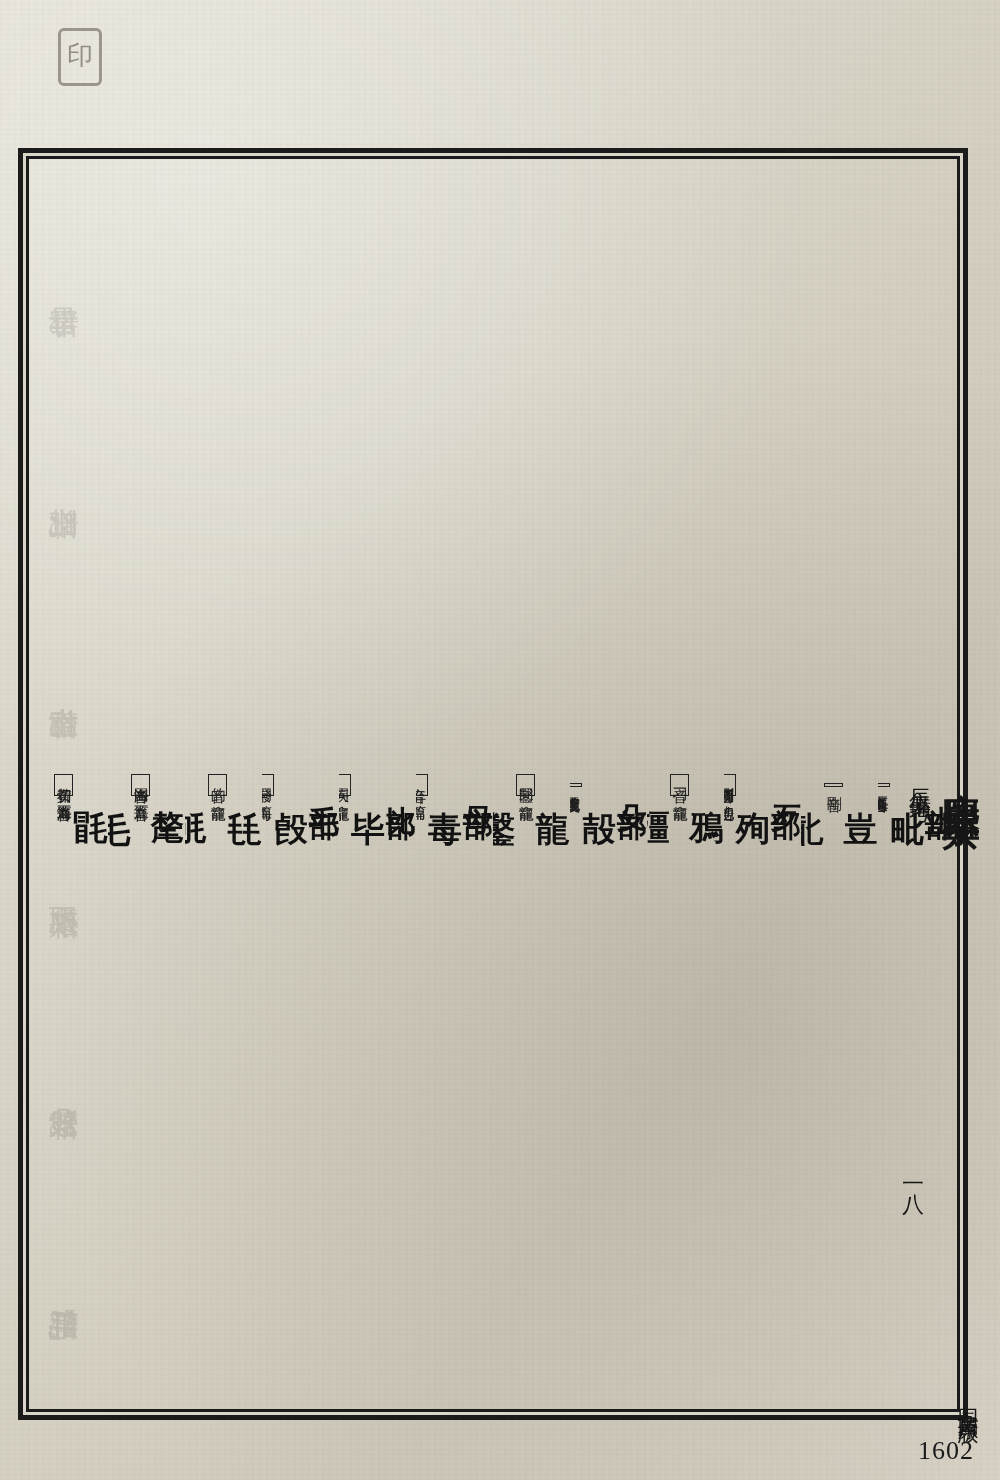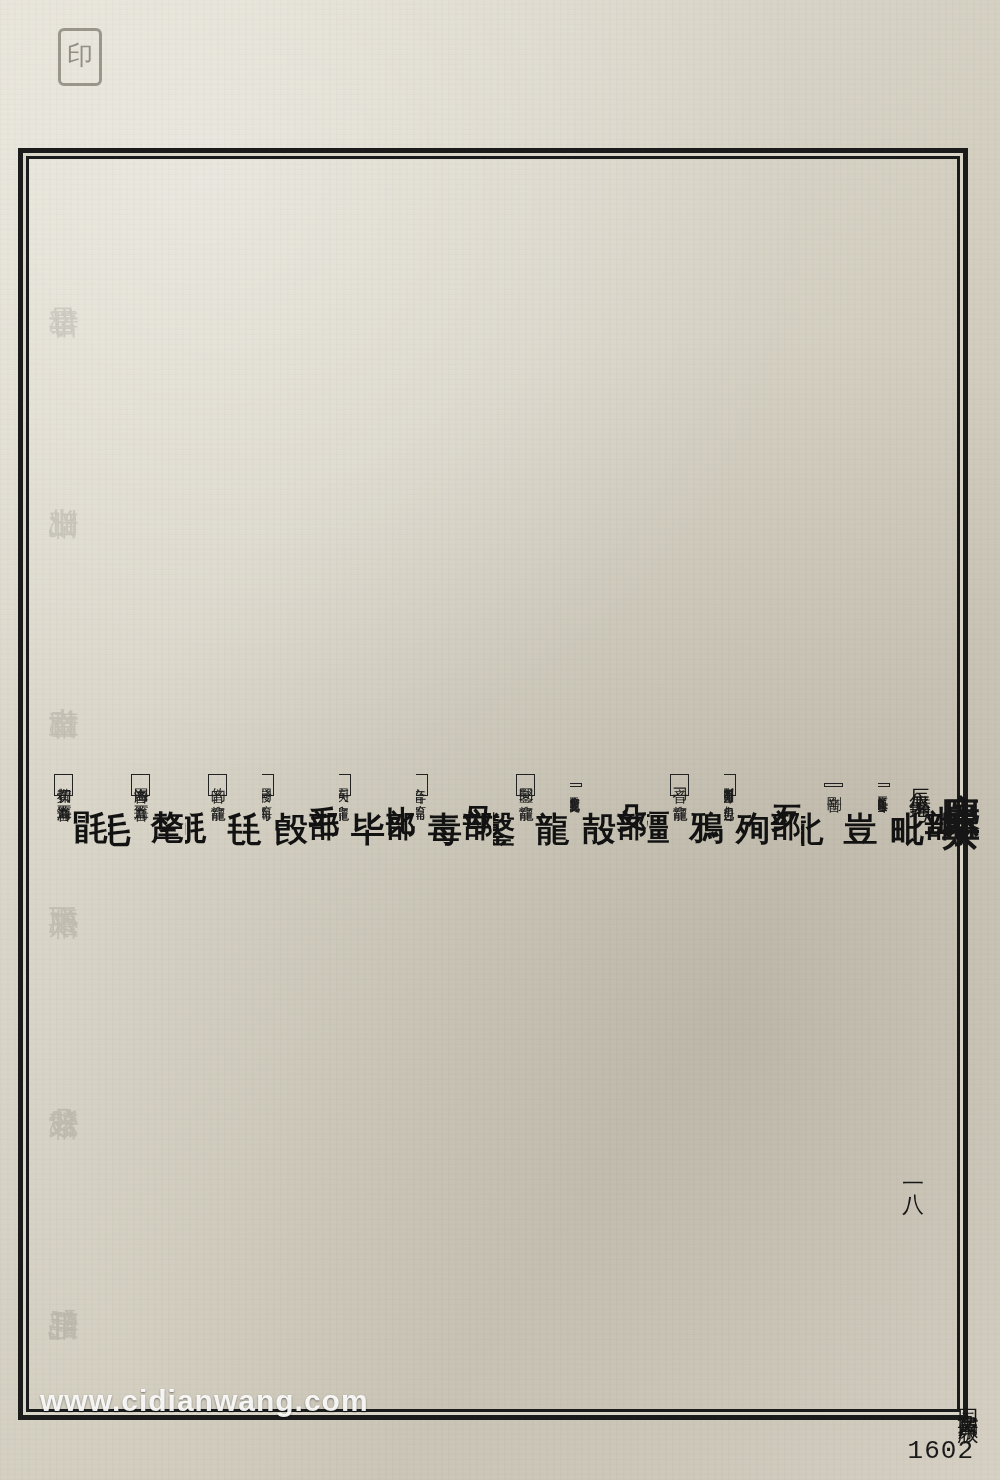--- a/index.html
+++ b/index.html
@@ -98,21 +98,21 @@
     position:absolute;left:40px;bottom:62px;
     font-size:30px;font-weight:bold;
     color:rgba(255,255,255,.92);
     text-shadow:0 1px 2px rgba(0,0,0,.45);
     font-family:"Liberation Sans",sans-serif;
     letter-spacing:1px;
   }
   .pageno{
     position:absolute;right:26px;bottom:14px;
     font-size:26px;color:#1a1a1a;
-    font-family:Liberation Mono, monospace;
+    font-family:Liberation Serif, serif;
     letter-spacing:1px;
   }
   
   .ghost{
     position:absolute;inset:0;opacity:.10;pointer-events:none;
     display:flex;flex-direction:row-reverse;
     transform:scaleX(-1);
     font-family:"DejaVu Serif","Liberation Serif",serif;
     font-size:30px;color:#000;
     writing-mode:vertical-rl;text-orientation:upright;
@@ -227,16 +227,15 @@
   </div>
 
   <div class="spine">
     <span class="big">康熙字典</span>
     <span class="sub">辰集備考</span>
   </div>
 
   <div class="folio">一八</div>
   <div class="spine-bottom">同文書局原版</div>
 
-  <div class="watermark">www.cidianwang.com</div>
   <div class="pageno">1602</div>
 
 </div>
 
 </body></html>

